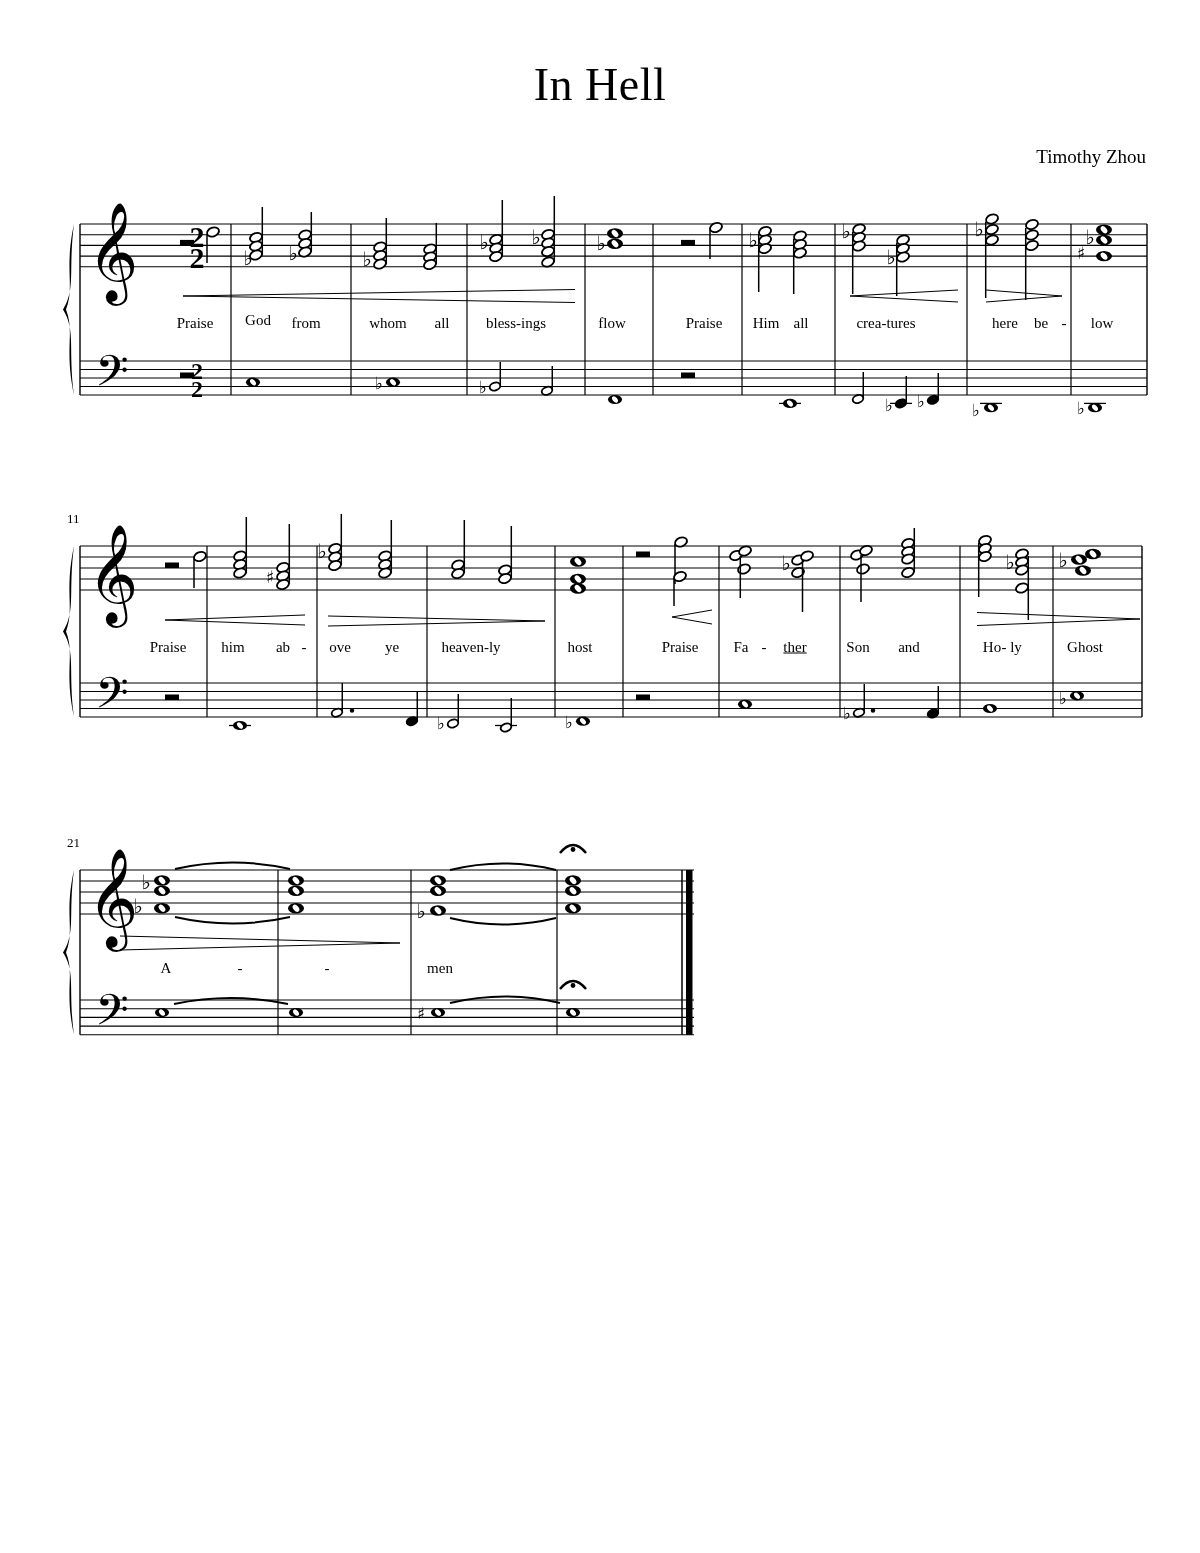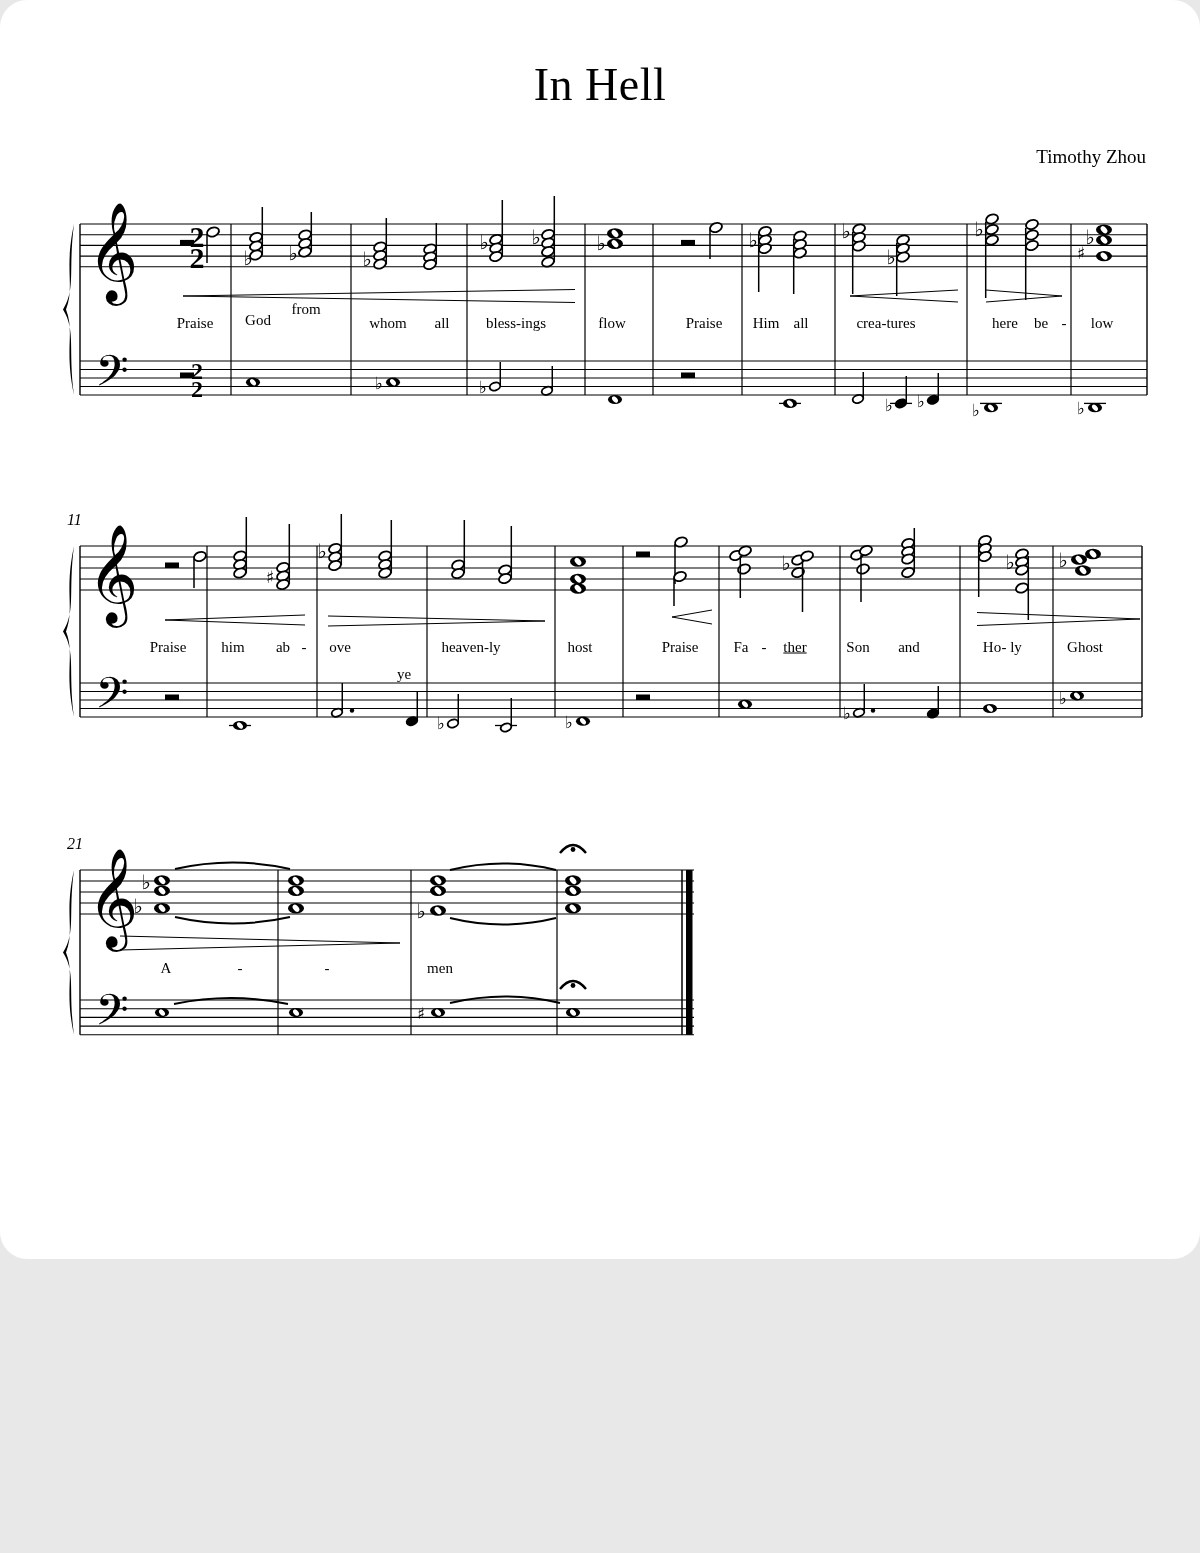--- a/index.html
+++ b/index.html
@@ -1,21 +1,21 @@
 <!DOCTYPE html>
 <html><head>
 <meta charset="utf-8">
 <style>
   html,body{margin:0;padding:0;background:#e8e8e8;}
-  .page{position:relative;width:1200px;height:1259px;background:#ffffff;margin:0 auto;overflow:hidden;
-        font-family:"Liberation Serif",serif;color:#000;border-radius:27px;}
+  .page{position:relative;width:1200px;height:1553px;background:#ffffff;margin:0 auto;overflow:hidden;
+        font-family:"Liberation Serif",serif;color:#000;}
   .title{position:absolute;top:58px;left:0;width:100%;text-align:center;font-size:46px;
          font-weight:normal;margin:0;letter-spacing:0.5px;}
   .composer{position:absolute;top:130px;right:54px;font-size:19px;margin-top:16px;}
-  .mnum{position:absolute;font-size:16px;font-style:italic;}
+  .mnum{position:absolute;font-size:13px;}
   .lyric{position:absolute;font-size:15px;transform:translate(-50%,-50%);white-space:nowrap;}
   svg.notation{position:absolute;left:0;top:0;}
 </style>
 </head>
 <body>
 
 <div class="page">
   <h1 class="title">In Hell</h1>
   <div class="composer">Timothy Zhou</div>
   <div class="mnum" style="left:67px;top:511px">11</div>
@@ -373,39 +373,39 @@
         <circle cx="573" cy="985.5" r="2.4" fill="#000"></circle>
         <path d="M174,1004 Q231,992 288,1004" fill="none" stroke="#000" stroke-width="2"></path>
         <path d="M450,1003 Q505,990 560,1003" fill="none" stroke="#000" stroke-width="2"></path>
         <line x1="120" y1="936" x2="400" y2="943" stroke="#000" stroke-width="1"></line>
         <line x1="120" y1="950" x2="400" y2="943" stroke="#000" stroke-width="1"></line>
       </g>
     </svg>
   <div id="lyrics-layer">
       <span class="lyric" style="left: 195px; top: 323px;">Praise</span>
       <span class="lyric" style="left: 258px; top: 306px; margin-top: 14px;">God</span>
-      <span class="lyric" style="left: 306px; top: 309px;">from</span>
+      <span class="lyric" style="left: 306px; top: 323px;">from</span>
       <span class="lyric" style="left: 388px; top: 323px;">whom</span>
       <span class="lyric" style="left: 442px; top: 323px;">all</span>
       <span class="lyric" style="left: 516px; top: 323px;">bless-ings</span>
       <span class="lyric" style="left: 612px; top: 323px;">flow</span>
       <span class="lyric" style="left: 704px; top: 323px;">Praise</span>
       <span class="lyric" style="left: 766px; top: 323px;">Him</span>
       <span class="lyric" style="left: 801px; top: 323px;">all</span>
       <span class="lyric" style="left: 886px; top: 323px;">crea-tures</span>
       <span class="lyric" style="left: 998px; top: 323px; margin-left: 7px;">here</span>
       <span class="lyric" style="left: 1041px; top: 323px;">be</span>
       <span class="lyric" style="left: 1064px; top: 323px;">-</span>
       <span class="lyric" style="left: 1102px; top: 323px;">low</span>
       <span class="lyric" style="left: 168px; top: 647px;">Praise</span>
       <span class="lyric" style="left: 233px; top: 647px;">him</span>
       <span class="lyric" style="left: 283px; top: 647px; text-align: right;">ab</span>
       <span class="lyric" style="left: 304px; top: 647px;">-</span>
       <span class="lyric" style="left: 340px; top: 647px;">ove</span>
-      <span class="lyric" style="left: 404px; top: 647px; margin-top: 27px;">ye</span>
+      <span class="lyric" style="left: 392px; top: 647px;">ye</span>
       <span class="lyric" style="left: 471px; top: 647px;">heaven-ly</span>
       <span class="lyric" style="left: 580px; top: 647px;">host</span>
       <span class="lyric" style="left: 680px; top: 647px;">Praise</span>
       <span class="lyric" style="left: 741px; top: 647px;">Fa</span>
       <span class="lyric" style="left: 764px; top: 647px;">-</span>
       <span class="lyric" style="left: 795px; top: 647px; text-decoration: underline;">ther</span>
       <span class="lyric" style="left: 858px; top: 647px;">Son</span>
       <span class="lyric" style="left: 909px; top: 647px;">and</span>
       <span class="lyric" style="left: 992px; top: 647px;">Ho</span>
       <span class="lyric" style="left: 1004px; top: 647px;">-</span>

